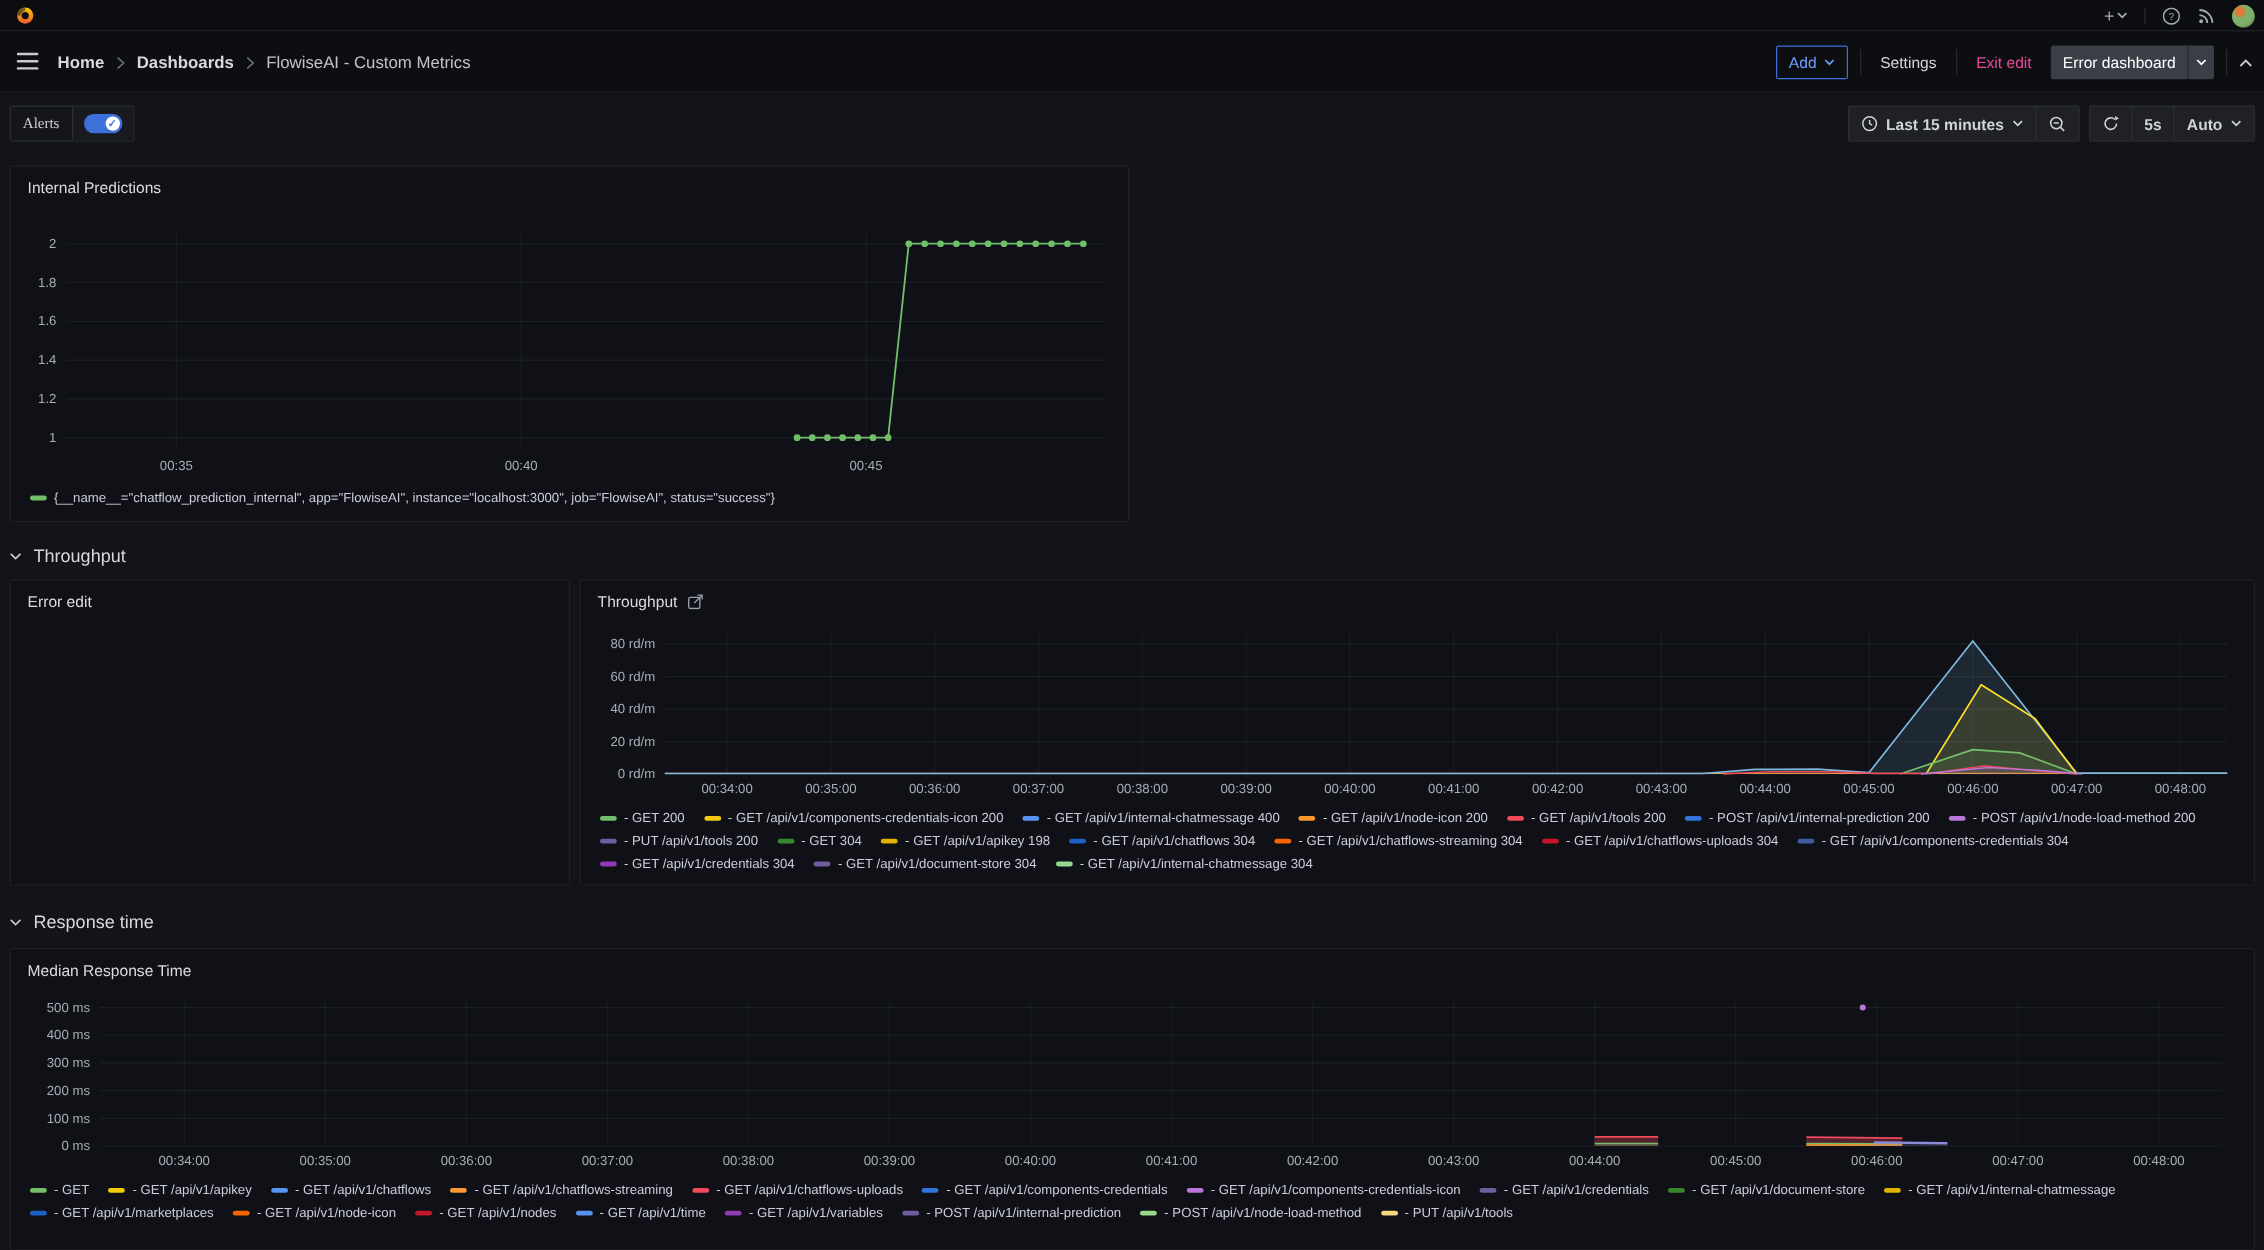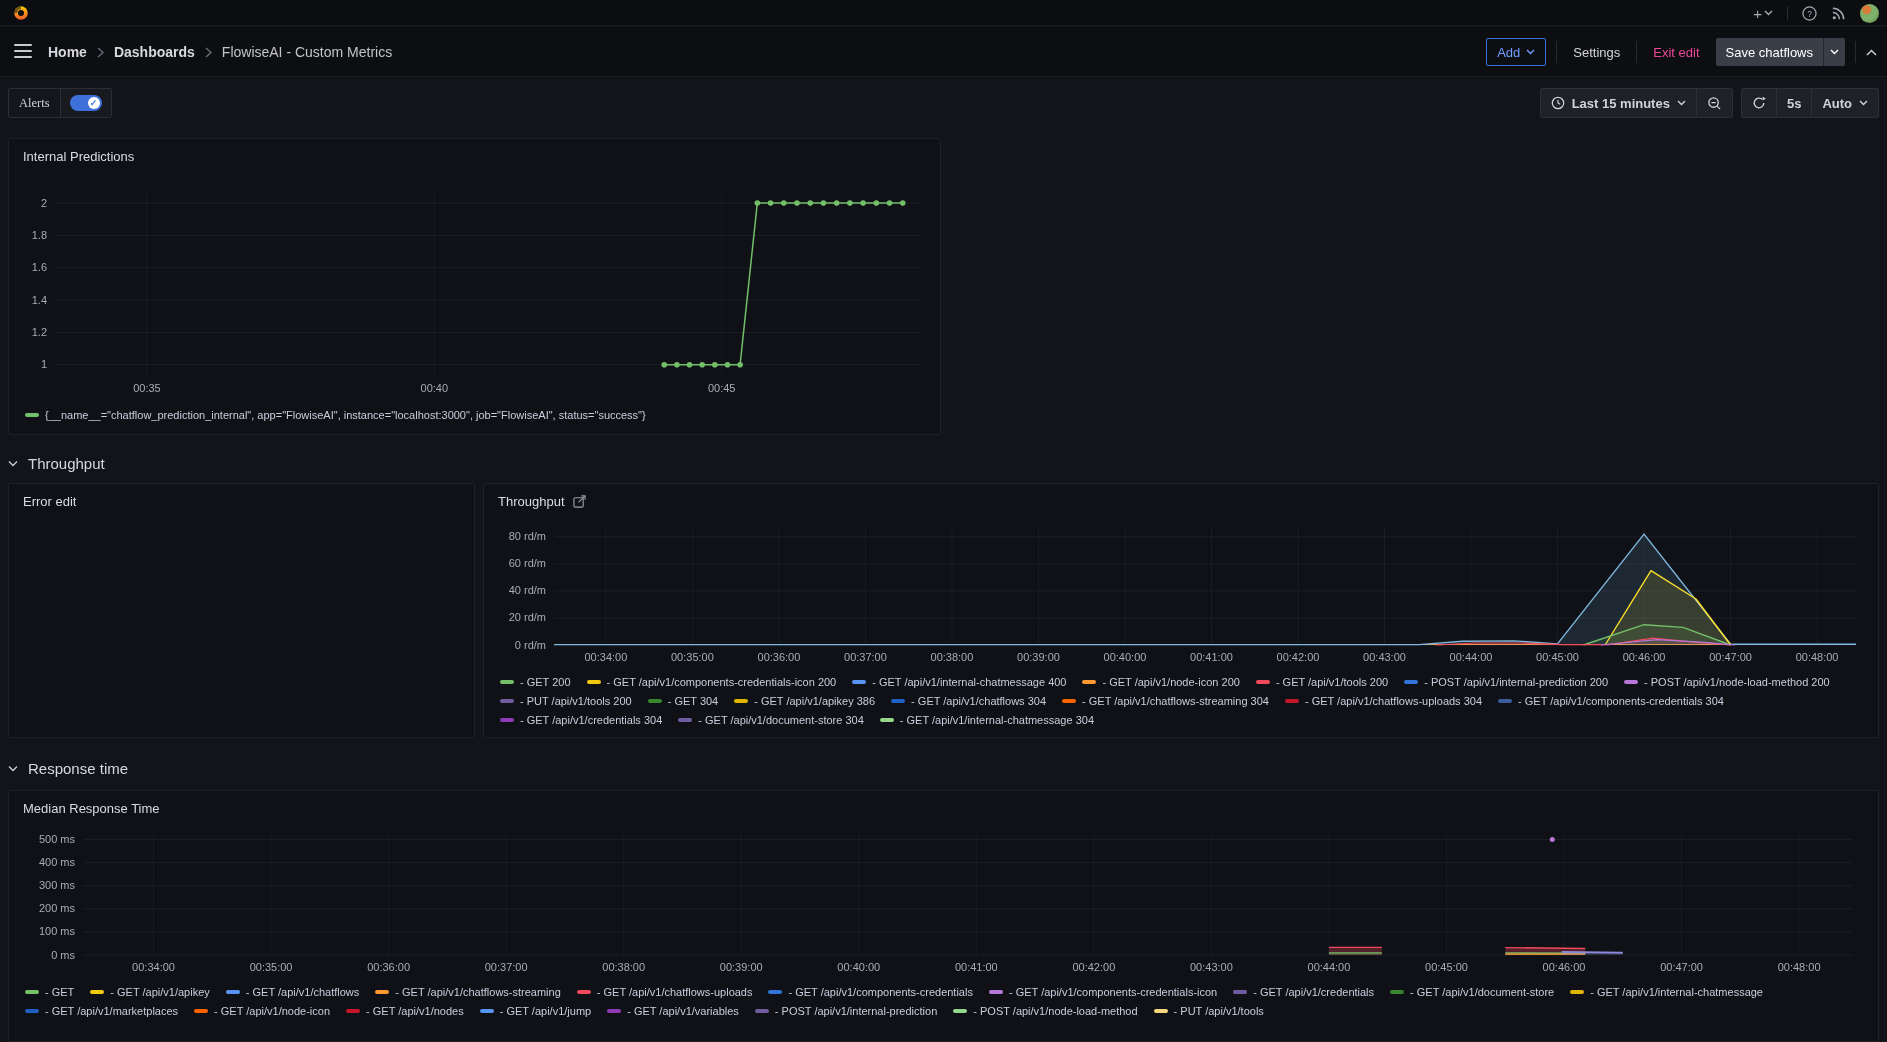--- a/index.html
+++ b/index.html
@@ -156,21 +156,21 @@
       <span>Add</span>
       <svg width="9" height="6" viewBox="0 0 9 6">
           <polyline points="1,1 4.5,4.5 8,1" fill="none" stroke="#6E9FFF" stroke-width="1.4"></polyline>
         </svg>
     </button>
     <div class="nav-vdiv"></div>
     <span class="btn-text">Settings</span>
     <div class="nav-vdiv"></div>
     <span class="btn-link">Exit edit</span>
     <div class="btn-save">
-      <span class="main">Save chatflows</span>
+      <span class="main">Error dashboard</span>
       <span class="caret">
         <svg width="9" height="6" viewBox="0 0 9 6">
             <polyline points="1,1 4.5,4.5 8,1" fill="none" stroke="#FFFFFF" stroke-width="1.4"></polyline>
           </svg>
       </span>
     </div>
     <div class="nav-vdiv"></div>
     <span style="display:flex;">
       <svg width="11" height="7" viewBox="0 0 11 7">
           <polyline points="1,6 5.5,1.5 10,6" fill="none" stroke="#C9CBD1" stroke-width="1.5"></polyline>
@@ -387,21 +387,21 @@
       <span class="lg-item">
         <span class="lg-marker" style="background: rgb(112, 93, 160);"></span>
         <span class="lg-label">- PUT /api/v1/tools 200</span>
       </span>
       <span class="lg-item">
         <span class="lg-marker" style="background: rgb(55, 135, 45);"></span>
         <span class="lg-label">- GET 304</span>
       </span>
       <span class="lg-item">
         <span class="lg-marker" style="background: rgb(224, 180, 0);"></span>
-        <span class="lg-label">- GET /api/v1/apikey 386</span>
+        <span class="lg-label">- GET /api/v1/apikey 198</span>
       </span>
       <span class="lg-item">
         <span class="lg-marker" style="background: rgb(31, 96, 196);"></span>
         <span class="lg-label">- GET /api/v1/chatflows 304</span>
       </span>
       <span class="lg-item">
         <span class="lg-marker" style="background: rgb(250, 100, 0);"></span>
         <span class="lg-label">- GET /api/v1/chatflows-streaming 304</span>
       </span>
       <span class="lg-item">
@@ -543,21 +543,21 @@
       <span class="lg-item">
         <span class="lg-marker" style="background: rgb(250, 100, 0);"></span>
         <span class="lg-label">- GET /api/v1/node-icon</span>
       </span>
       <span class="lg-item">
         <span class="lg-marker" style="background: rgb(196, 22, 42);"></span>
         <span class="lg-label">- GET /api/v1/nodes</span>
       </span>
       <span class="lg-item">
         <span class="lg-marker" style="background: rgb(87, 148, 242);"></span>
-        <span class="lg-label">- GET /api/v1/jump</span>
+        <span class="lg-label">- GET /api/v1/time</span>
       </span>
       <span class="lg-item">
         <span class="lg-marker" style="background: rgb(143, 59, 184);"></span>
         <span class="lg-label">- GET /api/v1/variables</span>
       </span>
       <span class="lg-item">
         <span class="lg-marker" style="background: rgb(112, 93, 160);"></span>
         <span class="lg-label">- POST /api/v1/internal-prediction</span>
       </span>
       <span class="lg-item">

